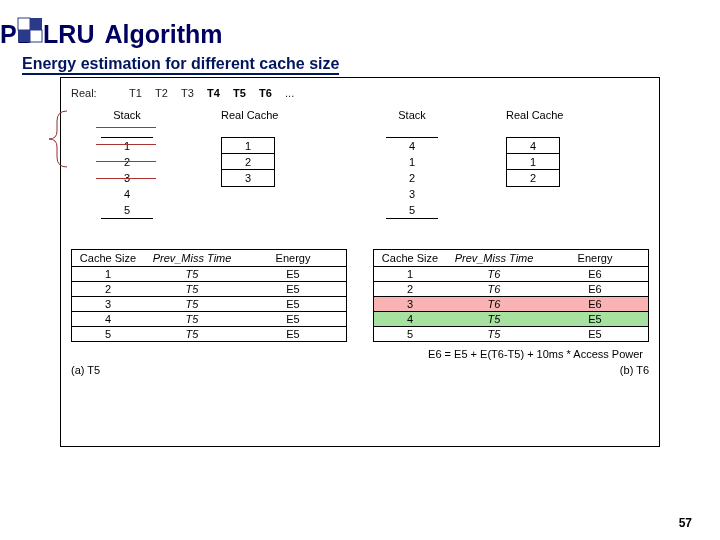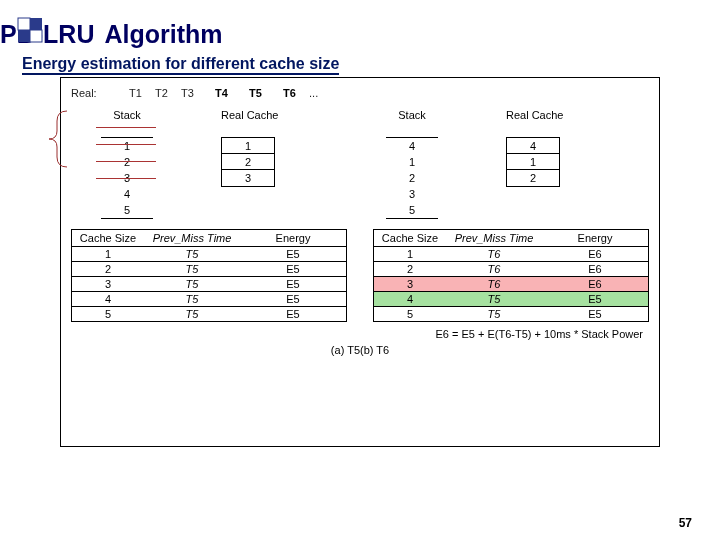--- a/index.html
+++ b/index.html
@@ -36,21 +36,21 @@
     margin: 4px 60px 0 60px;
     border: 1px solid #000;
     padding: 8px 10px 4px 10px;
     position: relative;
     height: 370px;
   }
   .timeaccess { font-size:11px; color:#222; line-height:1.4; }
   .timeaccess span { display:inline-block; }
   .lbl { width:55px; }
   .tc { width:26px; }
-  .hlT { color:#000; font-weight:bold;margin-left:8px;}
+  .hlT { color:#000; font-weight:bold;}
   .columns { position:relative; height:120px; margin-top:8px;}
   .col { position:absolute; top:0; }
   .colhead { text-align:center; font-size:11px; margin-bottom:16px;}
   .cache {
     border-top:1px solid #000;
     border-bottom:1px solid #000;
     border-left:1px solid #000;
     border-right:1px solid #000;
     display:inline-block;
   }
@@ -64,33 +64,33 @@
     position:absolute;
     left:-24px; top:0;
     width:22px; height:50px;
     color:#9a2e2e;
     font-size:10px;
   }
   .brace svg path { stroke:#9a2e2e; stroke-width:1; fill:none;}
   .red-bars { position:absolute; }
   .red-bars div { position:absolute; width:60px; height:1px; background:#a33; }
 
-  .tables { display:flex; gap:26px; margin-top:0;}
+  .tables { display:flex; gap:26px; margin-top:20px;}
   .etab { border:1px solid #000; font-size:11px; flex:1;}
   .etab .hd { display:flex; border-bottom:1px solid #000;}
   .etab .hd div { padding:2px 4px; text-align:center;}
   .etab .body .r { display:flex; }
   .etab .body .r div { padding:1px 4px; text-align:center; }
   .c1 { width:72px;} .c2 { width:96px;font-style:italic;} .c3 { flex:1;}
   .pink { background:#f9b3b5; }
   .green { background:#a6e1a0; }
   .inner-top { border-top:1px solid #000; }
 
   .formula { text-align:right; font-size:11px; margin:6px 6px 2px 0;}
-  .panlabels { display:flex; justify-content:center; font-size:11px; margin-top:4px;}
+  .panlabels { display:flex; justify-content:space-between; font-size:11px; margin-top:4px;}
 
   .pagenum {
     position:absolute;
     right:28px;
     bottom:10px;
     font-size:12px;
     font-weight:bold;
   }
 </style>
 </head>
@@ -216,20 +216,20 @@
           </div>
           <div class="r  inner-top">
             <div class="c1">5</div>
             <div class="c2">T5</div>
             <div class="c3">E5</div>
           </div>
         </div>
     </div>
   </div>
 
-  <div class="formula">E6 = E5 + E(T6-T5) + 10ms * Stack Power</div>
+  <div class="formula">E6 = E5 + E(T6-T5) + 10ms * Access Power</div>
   <div class="panlabels">
     <div>(a) T5</div>
     <div>(b) T6</div>
   </div>
 </div>
 
 <div class="pagenum">57</div>
 
 </body></html>

